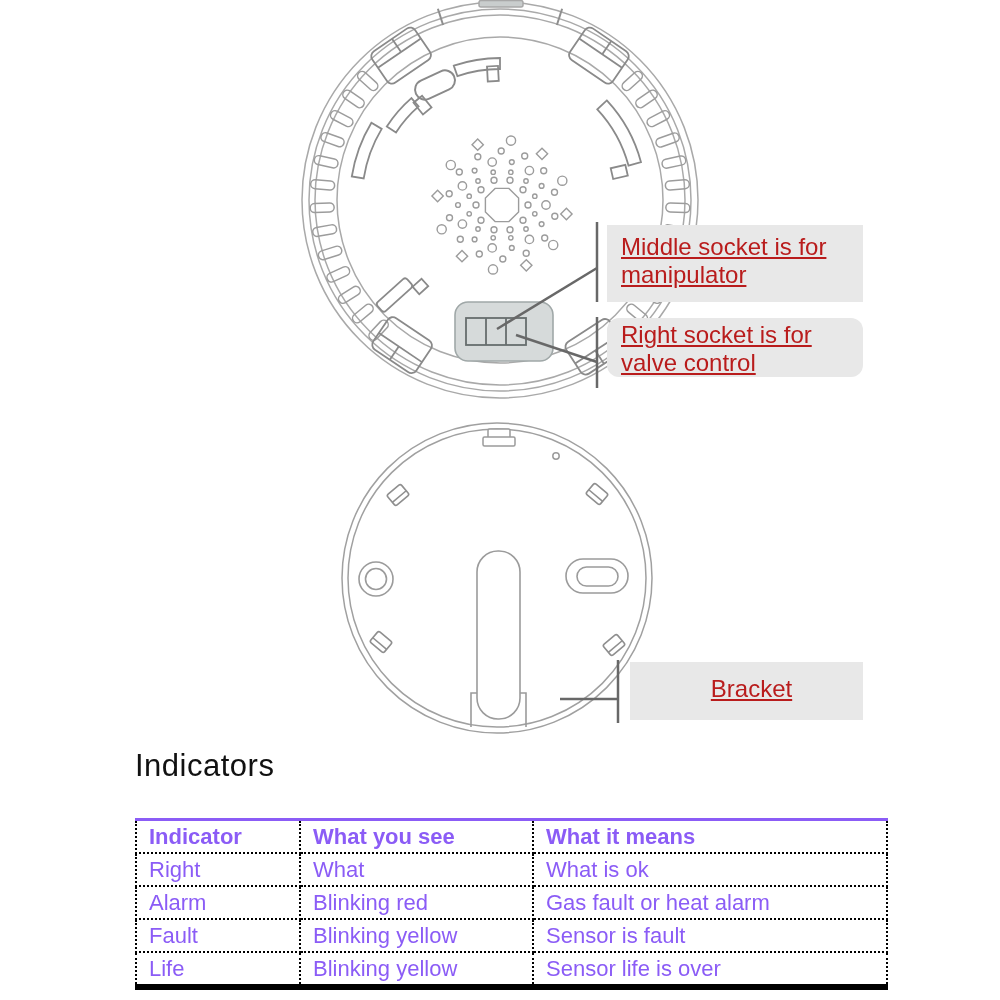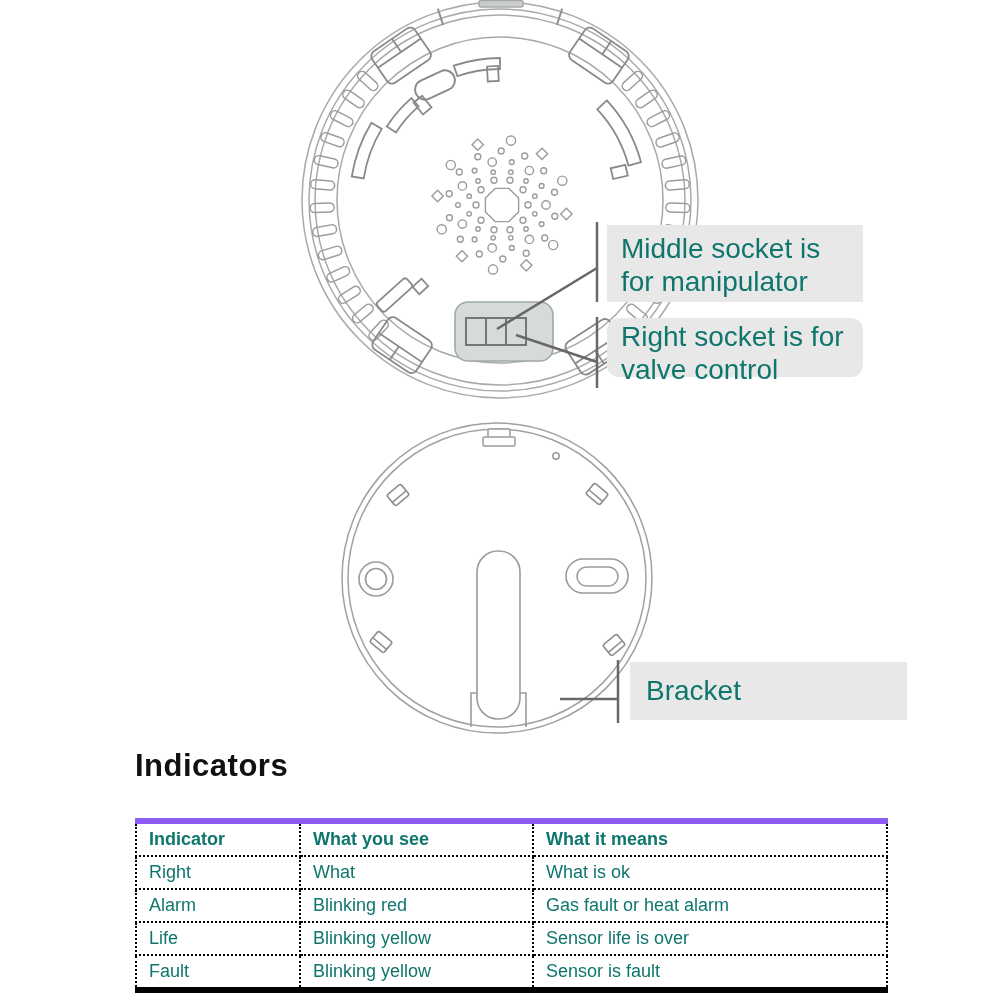--- a/index.html
+++ b/index.html
@@ -1,29 +1,29 @@
 <!DOCTYPE html>
 <html style="--callout-bg: #e8e8e8;"><head>
 <meta charset="utf-8">
 <style>
   html,body{margin:0;padding:0;background:#fff;}
   .page{position:relative;width:1000px;height:1000px;background:#fff;overflow:hidden;
         font-family:"Liberation Sans", sans-serif;color:#1c1c1c;}
   svg.diagram{position:absolute;left:0;top:0;}
-  .callout{position:absolute;background:var(--callout-bg,#e8e8e8);font-size:28px;line-height:1.17;
-           color:#0f766e;box-sizing:border-box;}
+  .callout{position:absolute;background:var(--callout-bg,#e8e8e8);font-size:24px;line-height:1.17;
+           color:#b91c1c;box-sizing:border-box;text-decoration:underline;}
   .callout span{display:block;}
   #callout-middle{left:607px;top:225px;width:256px;height:77px;padding:8px 6px 0 14px;}
   #callout-right{left:607px;top:318px;width:256px;height:59px;padding:3px 6px 0 14px;border-radius:12px;}
-  #callout-bracket{left:630px;top:662px;width:277px;height:58px;padding:13px 6px 0 16px;}
-  .heading{position:absolute;left:135px;top:748px;font-size:31px;font-weight:700;
+  #callout-bracket{left:630px;top:662px;width:233px;height:58px;padding:13px 6px 0 16px;text-align:center;}
+  .heading{position:absolute;left:135px;top:748px;font-size:31px;font-weight:400;
            letter-spacing:.5px;color:#111;}
   table.indicators{position:absolute;left:135px;top:818px;width:753px;border-collapse:collapse;
-           table-layout:fixed;border-top:6px solid #8b5cf6;border-bottom:6px solid #000;
-           font-size:18px;color:#0f766e;}
+           table-layout:fixed;border-top:3px solid #8b5cf6;border-bottom:6px solid #000;
+           font-size:22px;color:#8b5cf6;}
   table.indicators th,table.indicators td{border:2px dotted #000;height:31px;
            padding:0 4px 0 12px;text-align:left;vertical-align:middle;
            white-space:nowrap;overflow:hidden;font-weight:normal;}
   table.indicators th{font-weight:bold;}
 </style>
 </head>
 <body>
 
 <div class="page">
 
@@ -270,24 +270,24 @@
           <td>Right</td>
           <td>What</td>
           <td>What is ok</td>
         </tr>
         <tr>
           <td>Alarm</td>
           <td>Blinking red</td>
           <td>Gas fault or heat alarm</td>
         </tr>
         <tr>
+          <td>Fault</td>
+          <td>Blinking yellow</td>
+          <td>Sensor is fault</td>
+        </tr>
+        <tr>
           <td>Life</td>
           <td>Blinking yellow</td>
           <td>Sensor life is over</td>
         </tr>
-        <tr>
-          <td>Fault</td>
-          <td>Blinking yellow</td>
-          <td>Sensor is fault</td>
-        </tr>
       </tbody>
   </table>
 </div>
 
 </body></html>

